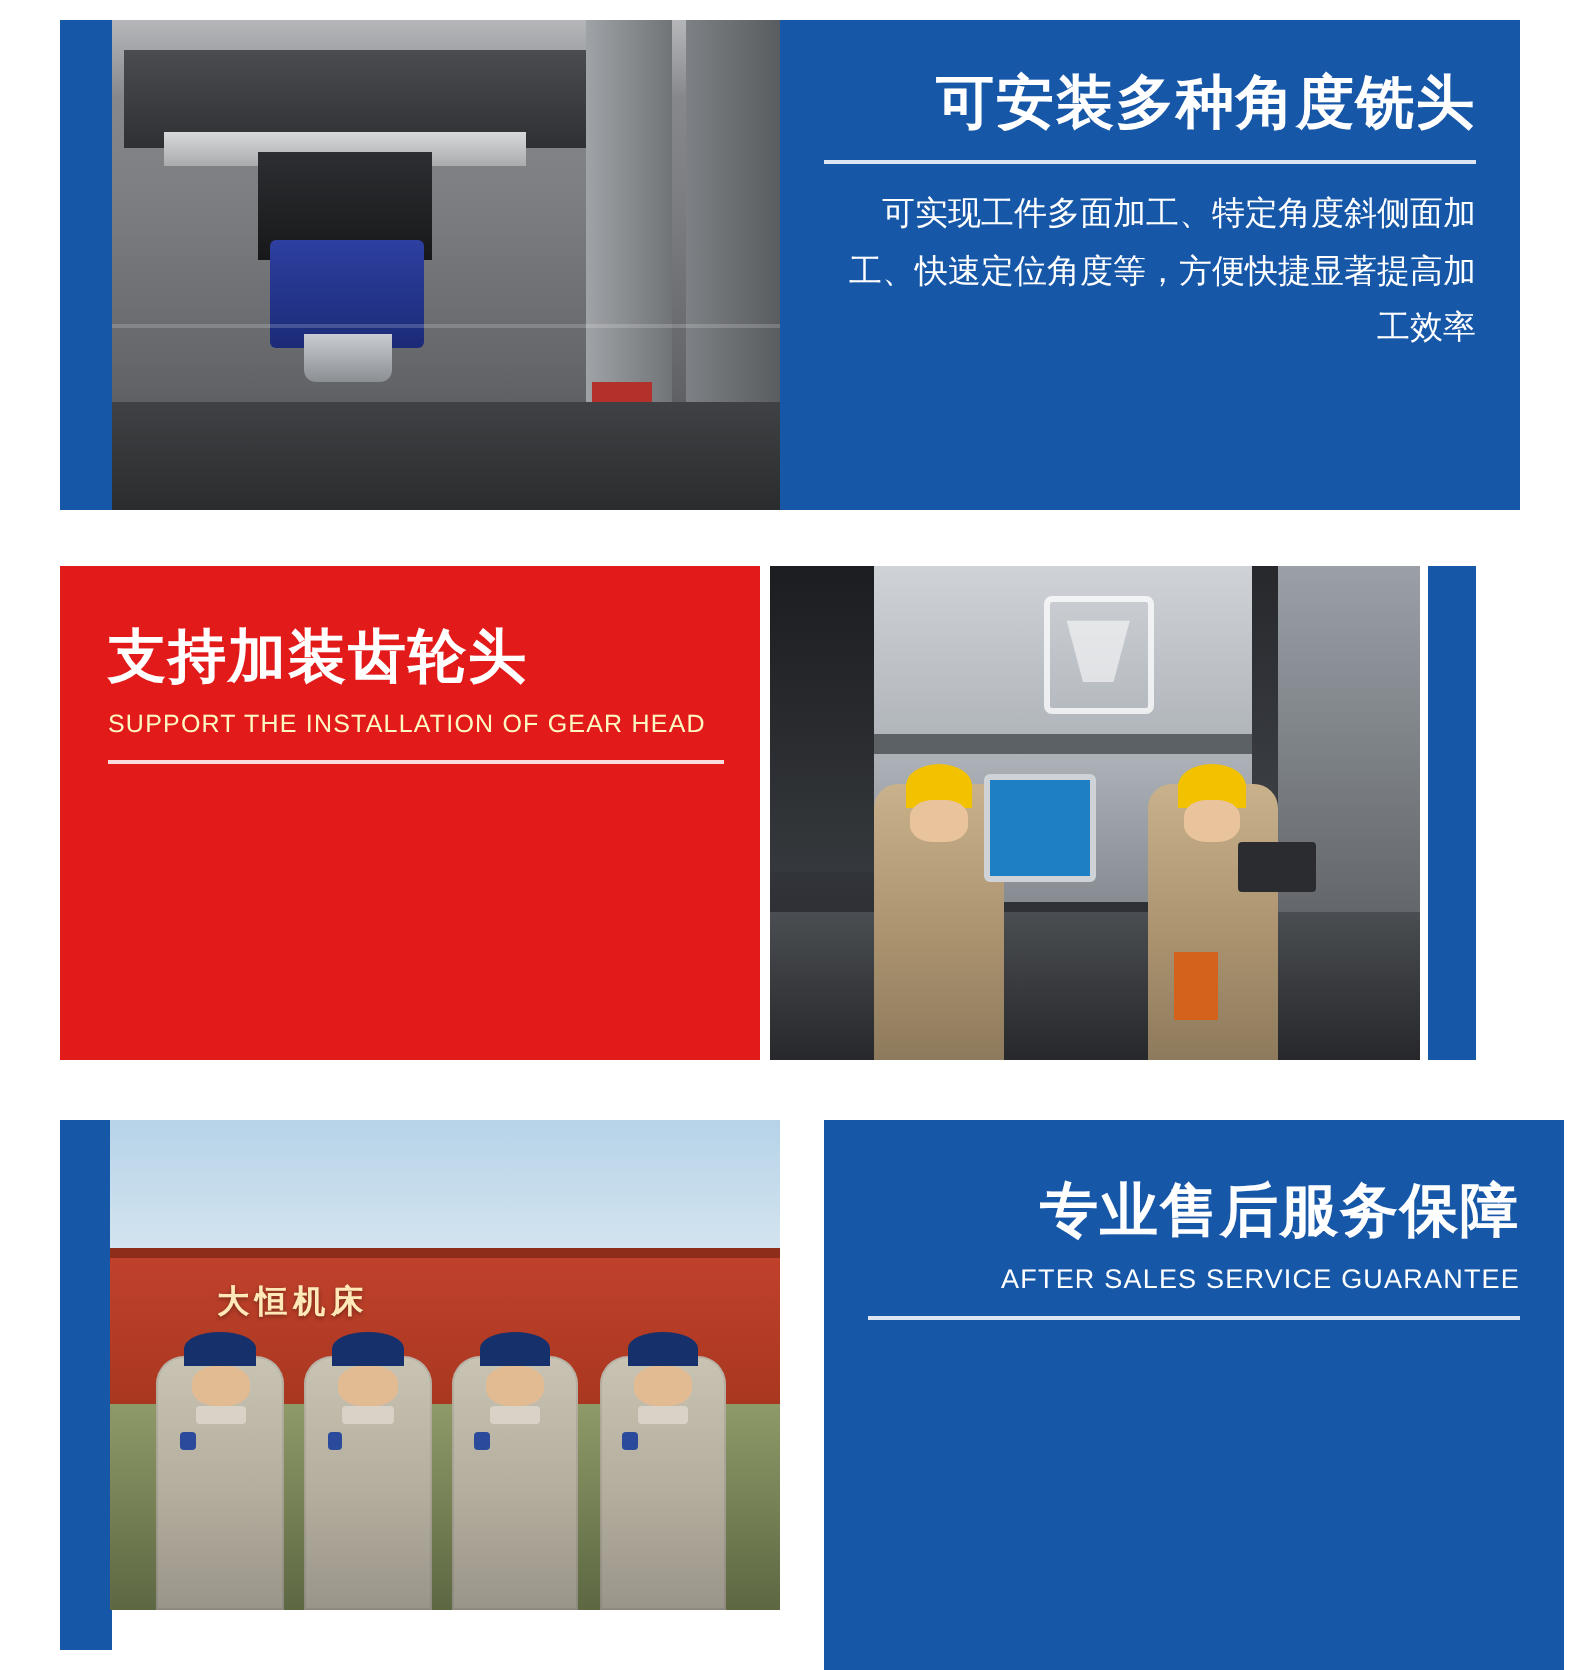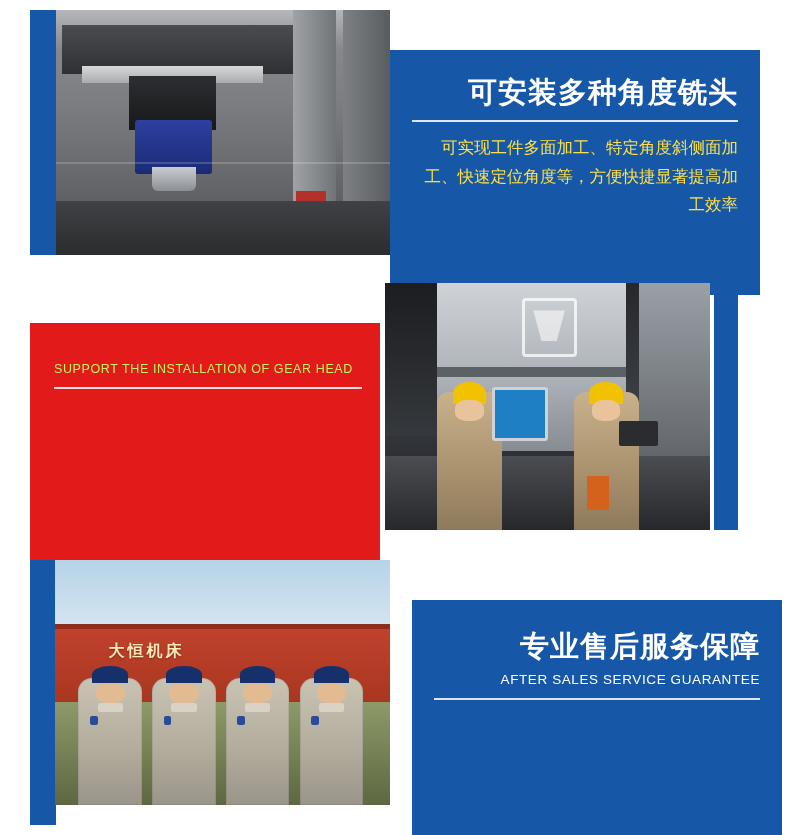--- a/index.html
+++ b/index.html
@@ -12,21 +12,20 @@
   .page {
     position: relative;
     width: 790px;
     height: 835px;
     overflow: hidden;
   }
 
   .panel {
     position: absolute;
     overflow: hidden;
-    margin-top: 40px;
   }
   .panel.blue { background: #1657a8; }
   .panel.red  { background: #e21a1a; }
 
   .panel-text {
     position: absolute;
     right: 22px;
     left: 22px;
   }
   .panel-text.left-align { text-align: left; }
@@ -40,29 +39,29 @@
     line-height: 1.15;
     white-space: nowrap;
   }
   .sub {
     color: #ffffff;
     font-size: 13.5px;
     letter-spacing: 0.6px;
     margin-top: 9px;
     white-space: nowrap;
   }
-  .panel.red .sub { color: #bef264; }
+  .panel.red .sub { color: #fef9c3; }
   .divider {
     height: 2px;
     background: rgba(255,255,255,0.85);
     margin: 11px 0 11px auto;
     width: 100%;
   }
   .body {
-    color: #fde047;
+    color: #ffffff;
     font-size: 16.5px;
     line-height: 1.72;
   }
 
   
   .photo {
     position: absolute;
     overflow: hidden;
     background: #6d6f72;
   }
@@ -253,20 +252,21 @@
   <div class="panel blue" style="left:390px; top:10px; width:370px; height:245px;">
     <div class="panel-text right-align" style="top:26px;">
       <div class="headline">可安装多种角度铣头</div>
       <div class="divider"></div>
       <div class="body">可实现工件多面加工、特定角度斜侧面加工、快速定位角度等，方便快捷显著提高加工效率</div>
     </div>
   </div>
 
   <div class="panel red" style="left:30px; top:283px; width:350px; height:247px;">
     <div class="panel-text left-align" style="top:30px; left:24px; right:18px;">
+      <div class="headline">支持加装齿轮头</div>
       <div class="sub" style="font-size:12.5px;">SUPPORT THE INSTALLATION OF GEAR HEAD</div>
       <div class="divider" style="margin-left:0;"></div>
     </div>
   </div>
 
   <div class="photo ph2" style="left:385px; top:283px; width:325px; height:247px;">
     <div class="machdark"></div>
     <div class="mach"></div>
     <div class="machright"></div>
     <div class="logo"></div>

